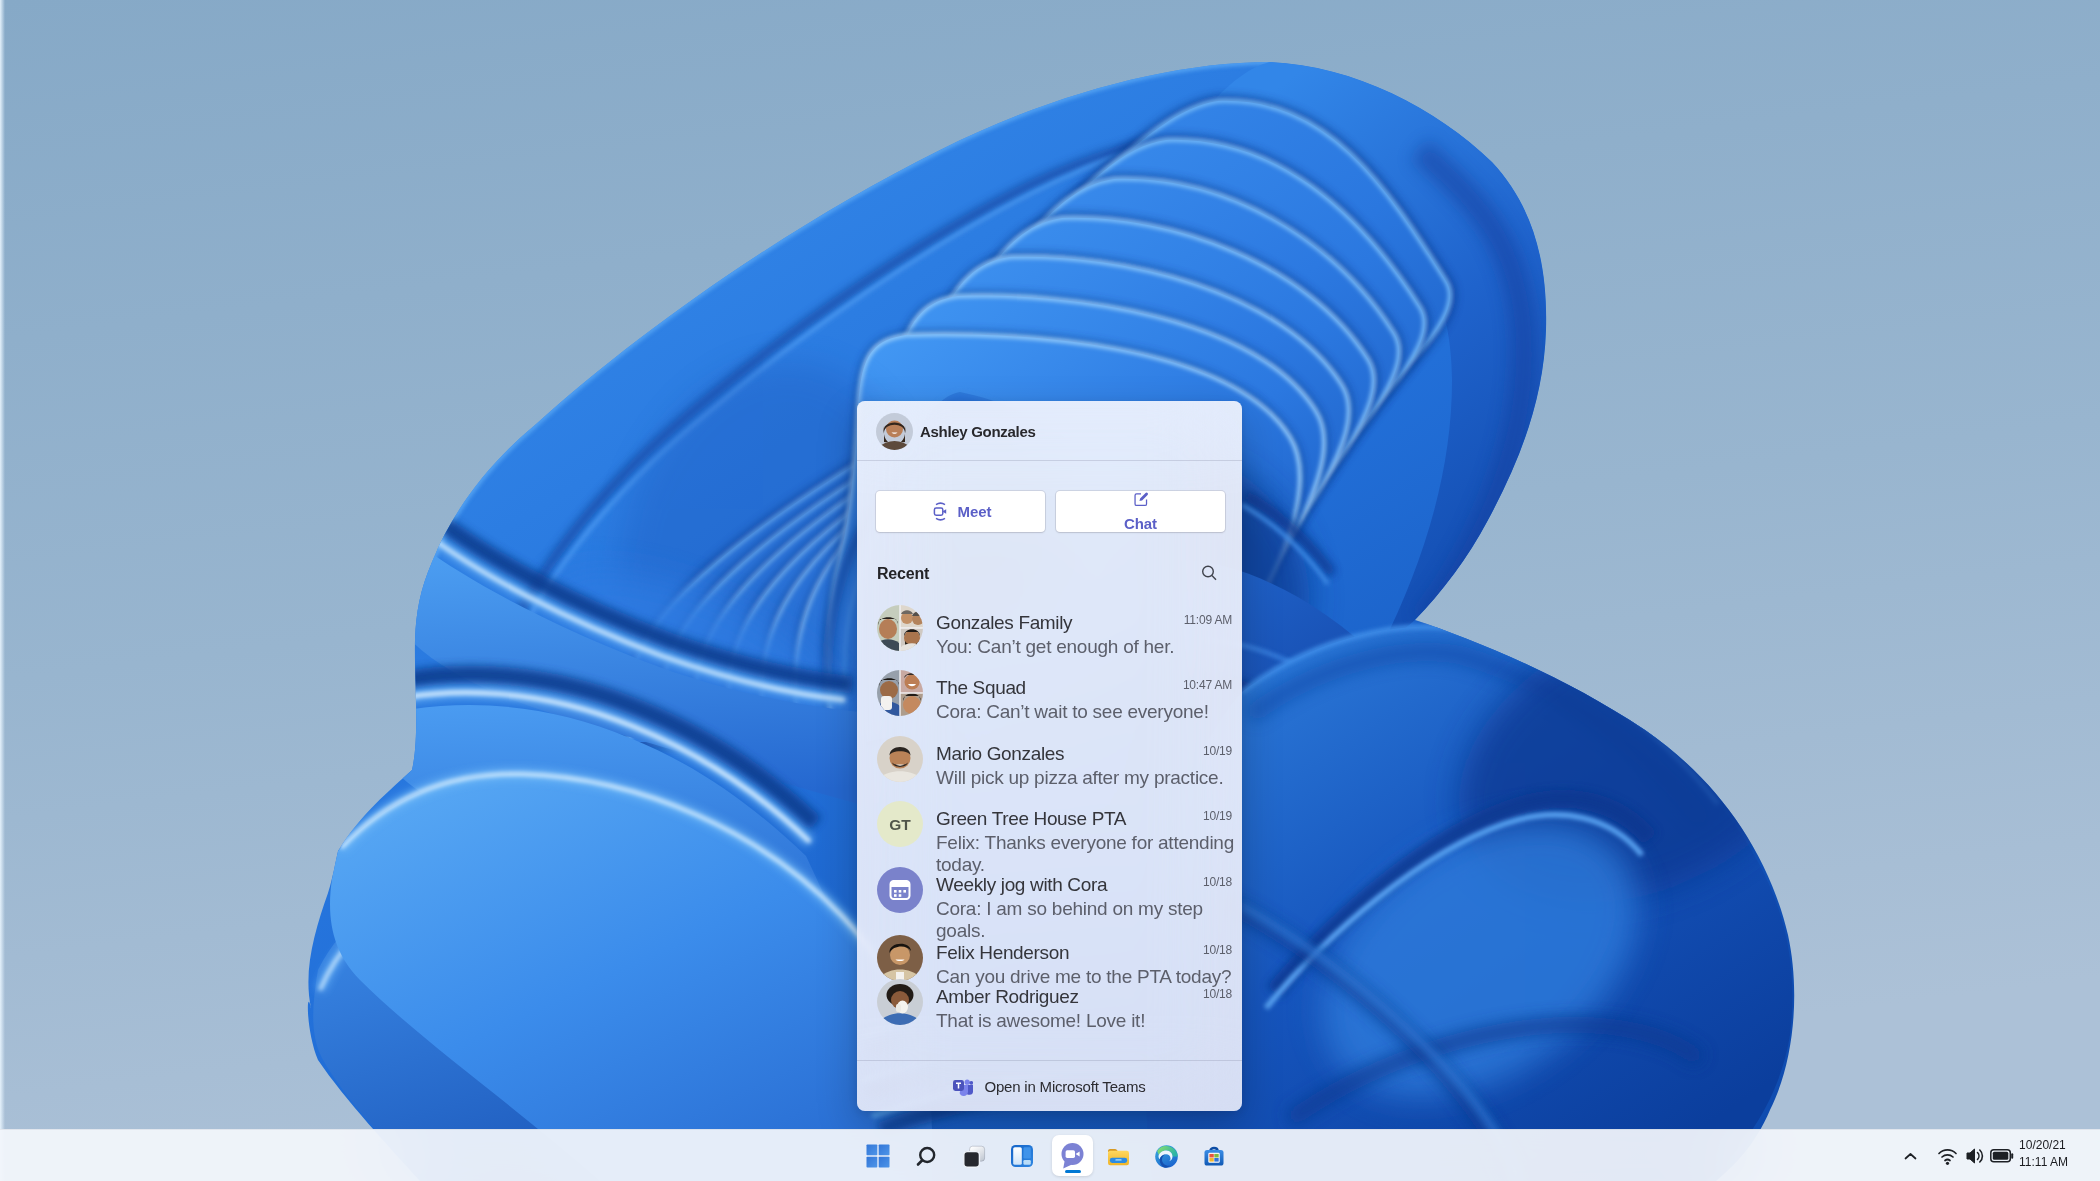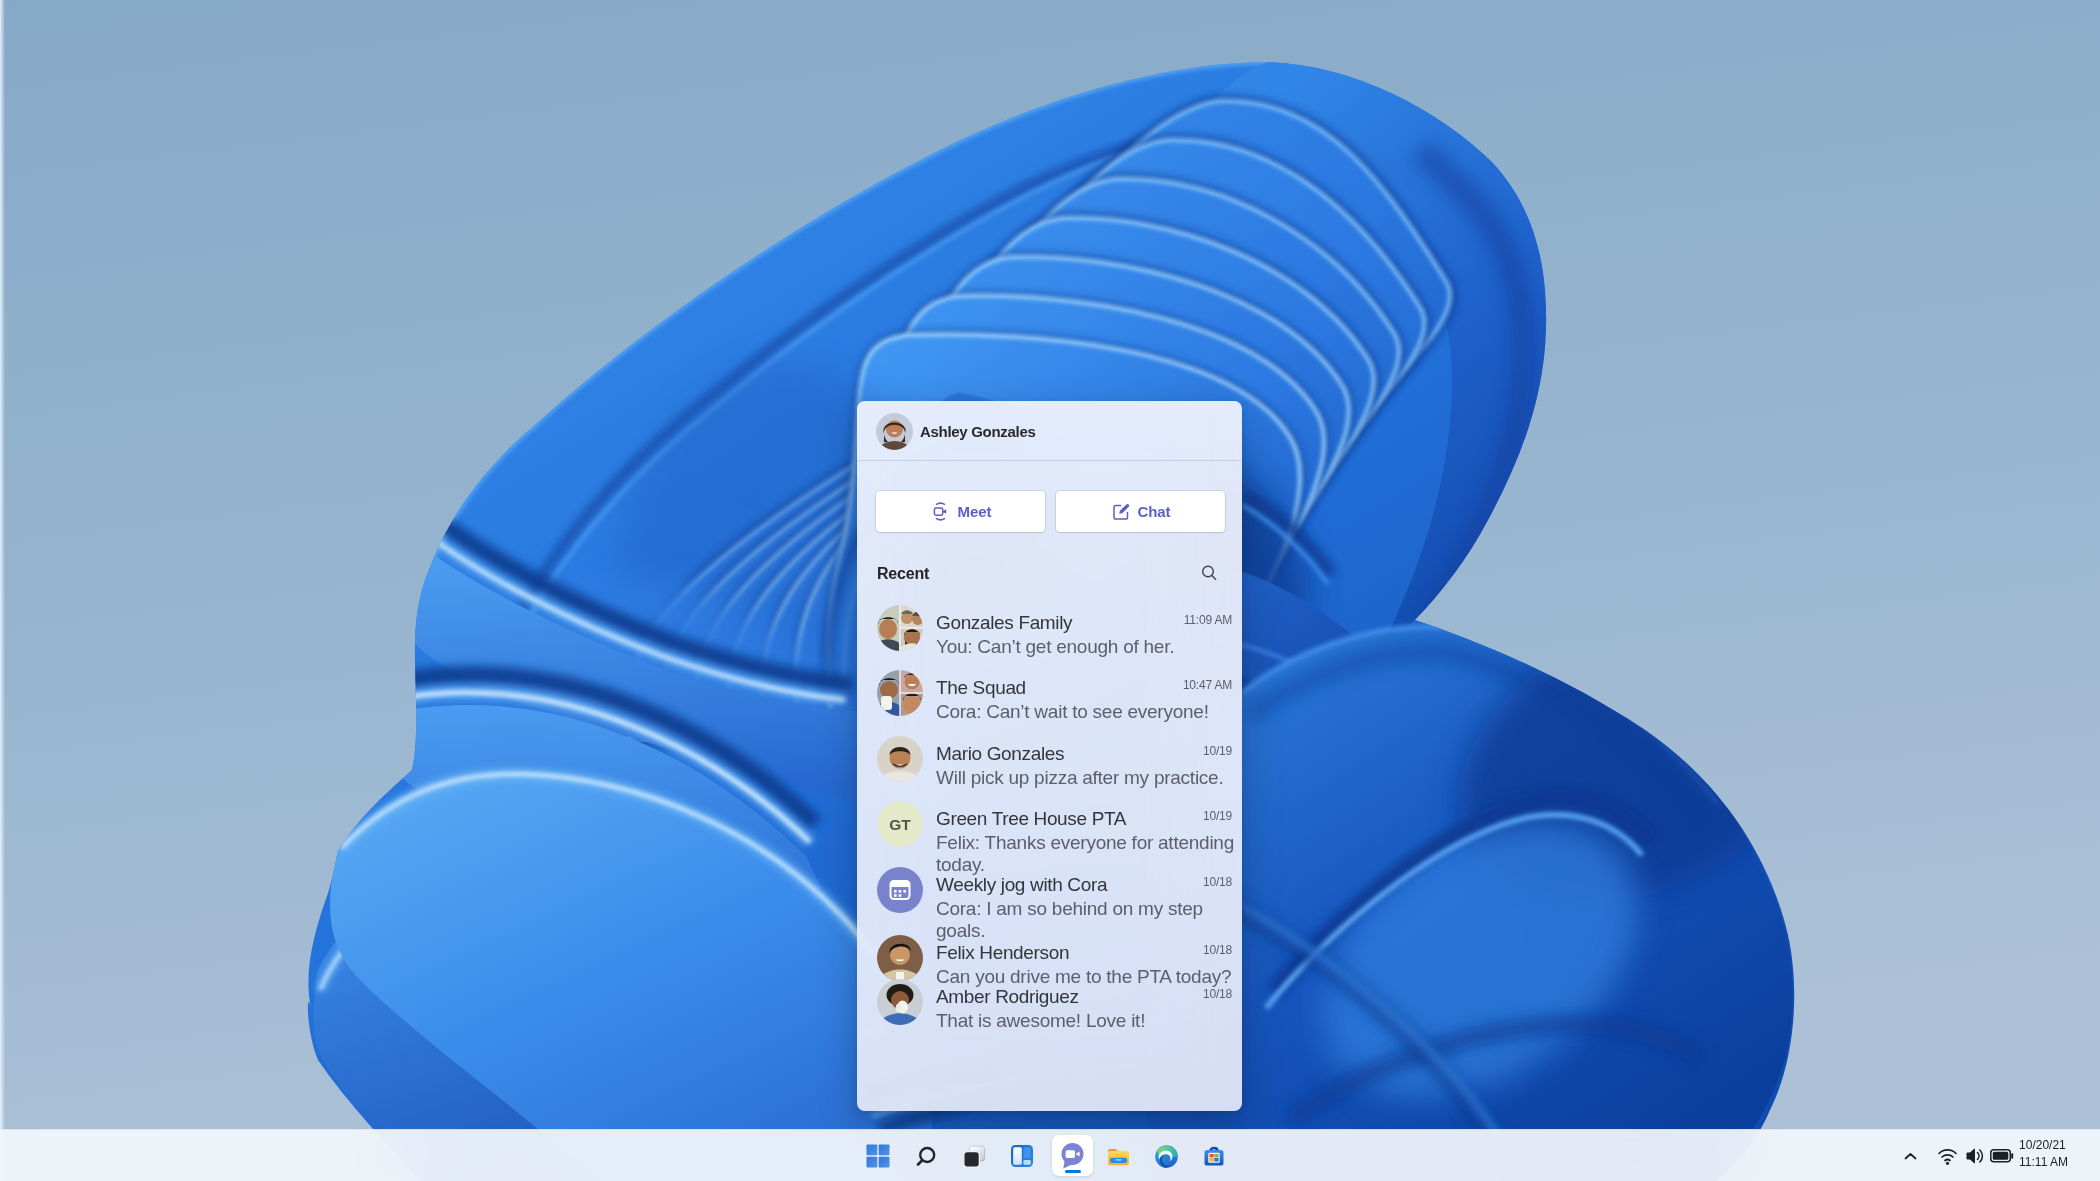--- a/index.html
+++ b/index.html
@@ -21,21 +21,21 @@
   .pcontent { position:absolute; inset:0; }
   .phead { position:absolute; left:0; top:0; width:100%; height:60px;
     border-bottom:1px solid rgba(120,125,150,0.25); }
   .phead .av { position:absolute; left:19px; top:12px; width:37px; height:37px; border-radius:50%; overflow:hidden; }
   .phead .nm { position:absolute; left:63px; top:22px; font-size:15px; font-weight:bold; color:#28282c; letter-spacing:-0.3px;}
   .pbtn { position:absolute; top:90px; height:41px; width:169px; background:#fff;
     border-radius:4px; box-shadow:0 0 0 1px rgba(130,130,145,0.22), 0 1px 2px rgba(0,0,0,0.10);
     display:flex; align-items:center; justify-content:center; gap:7px;
     color:#5b5fc7; font-size:15px; font-weight:bold; letter-spacing:-0.1px; }
   #btnmeet { left:19px; }
-  #btnchat { left:199px; }
+  #btnchat { left:199px;flex-direction:column; }
 
   .recent { position:absolute; left:20px; top:164px; font-size:16px; font-weight:bold; color:#242428; letter-spacing:-0.2px; }
   .searchic { position:absolute; right:24px; top:163px; }
 
   .row { position:absolute; left:0; width:100%; height:66px; }
   .row .rav { position:absolute; left:20px; top:10px; width:46px; height:46px; border-radius:50%; overflow:hidden; }
   .row .rt { position:absolute; left:79px; top:17px; font-size:19px; color:#34353b; letter-spacing:-0.35px; }
   .row .rs { position:absolute; left:79px; top:41px; font-size:19px; color:#5c5f6b; letter-spacing:-0.25px; }
   .row .rtime { position:absolute; right:10px; top:18px; font-size:12px; color:#5c5f6b; letter-spacing:-0.2px;}
 
@@ -437,20 +437,31 @@
             <path d="M9 22 C9 34, 37 34, 37 22 L37 30 L9 30 Z" fill="#221b15" opacity="0"></path>
             <path d="M4 46 L42 46 L42 41 C32 32, 14 32, 4 41 Z" fill="#3c6cb4"></path>
             <ellipse cx="25.5" cy="28" rx="5.5" ry="6.5" fill="#f4f2ee"></ellipse>
             <rect x="19" y="25" width="5" height="8" rx="2" fill="#eceae4"></rect>
           </svg></div>
           <div class="rt">Amber Rodriguez</div>
           <div class="rs">That is awesome! Love it!</div>
           <div class="rtime">10/18</div>
         </div>
       </div>
+      <div class="pfoot">
+        <svg width="20" height="19" viewBox="0 0 20 19">
+          <circle cx="14.2" cy="5.2" r="2.6" fill="#7b83eb"></circle>
+          <circle cx="18.2" cy="5.8" r="1.9" fill="#5059c9"></circle>
+          <path d="M 18 8 L 13 8 L 13 14.5 A 3.4 3.4 0 0 0 20 14.2 L 20 9.6 A 1.2 1.2 0 0 0 18 8 Z" fill="#5059c9"></path>
+          <path d="M 9 8 L 15 8 L 15 14.8 A 4.3 4.3 0 0 1 6.6 15.9 Z" fill="#7b83eb"></path>
+          <rect x="0" y="3" width="11" height="11" rx="2.4" fill="#4b53bc"></rect>
+          <path d="M 3 6.2 L 8 6.2 M 5.5 6.2 L 5.5 11.4" stroke="#fff" stroke-width="1.5" fill="none"></path>
+        </svg>
+        <span>Open in Microsoft Teams</span>
+        </div>
     </div>
   </div>
 
   <div id="taskbar">
     <div class="tbi" style="left:854px">
         <svg width="24" height="24" viewBox="0 0 24 24">
       <defs>
             <linearGradient id="winG" x1="0" y1="0" x2="1" y2="1">
         <stop offset="0" stop-color="#3276d8"></stop>
               <stop offset="1" stop-color="#4e95e8"></stop>

